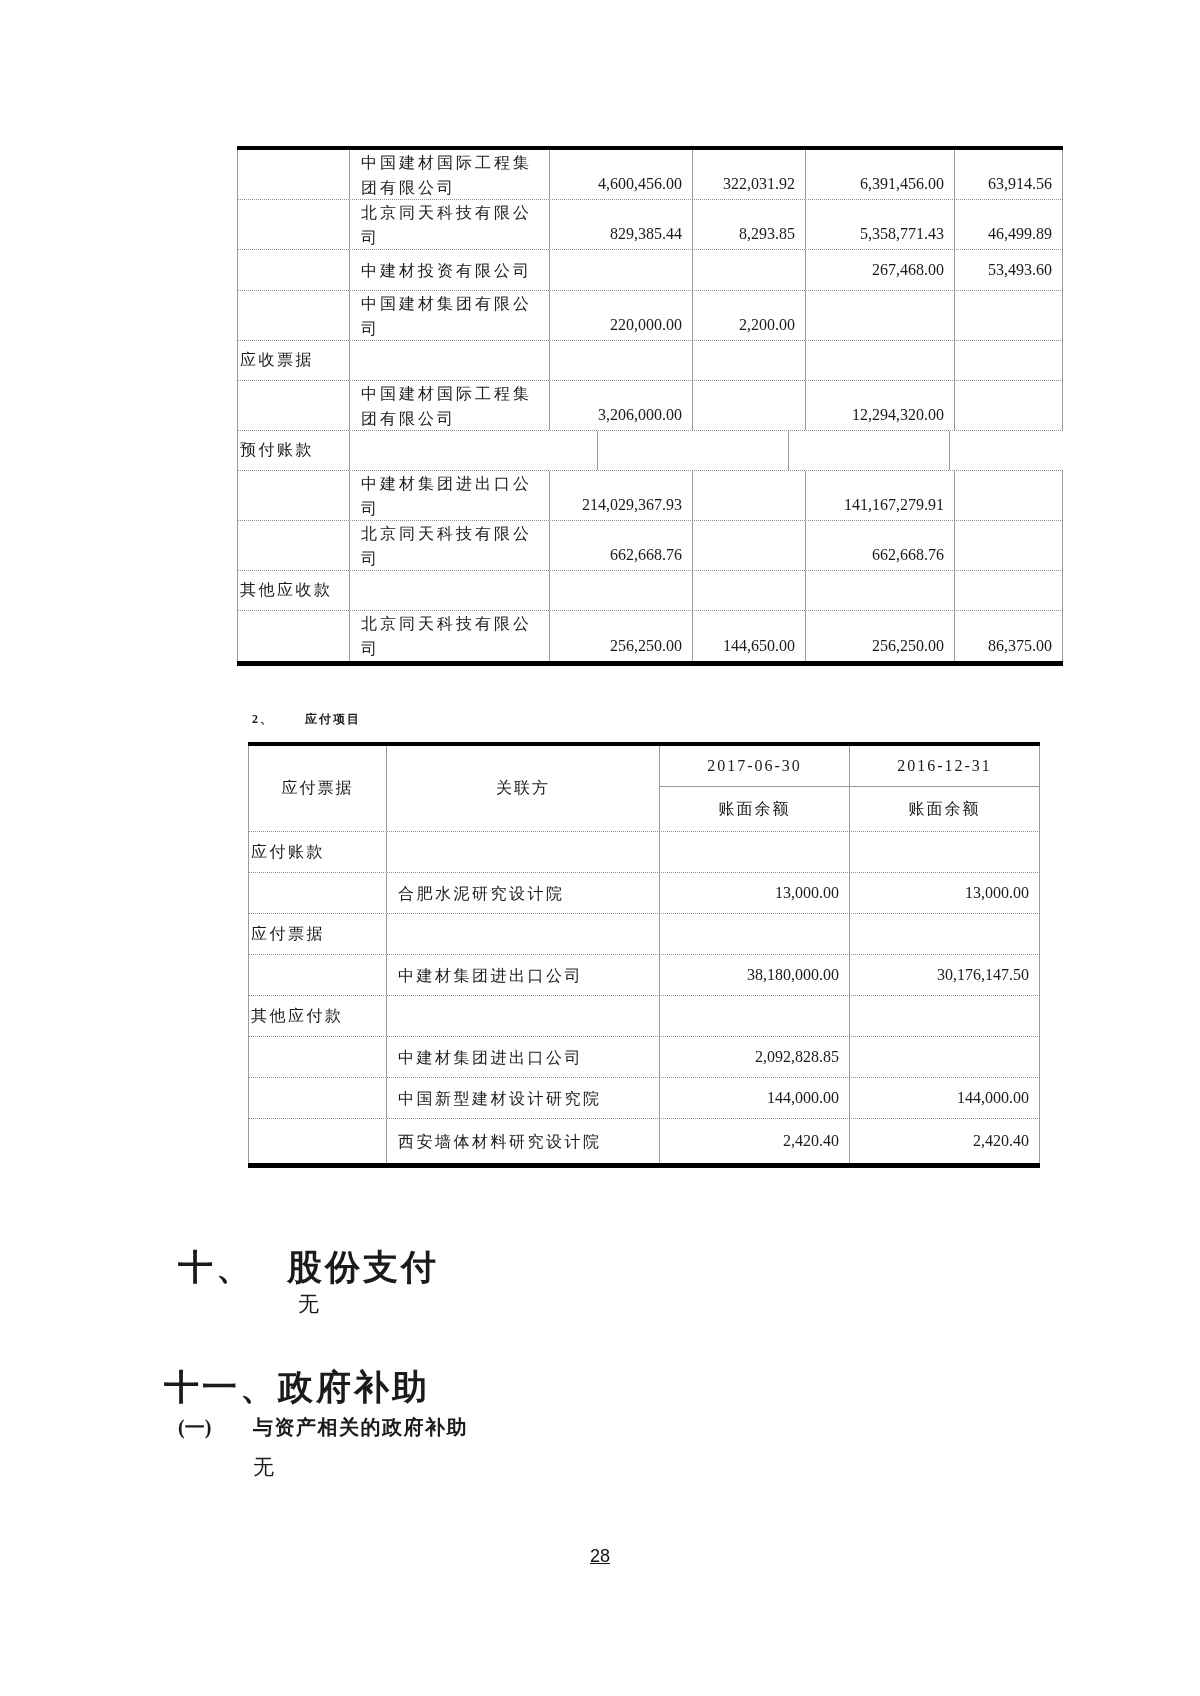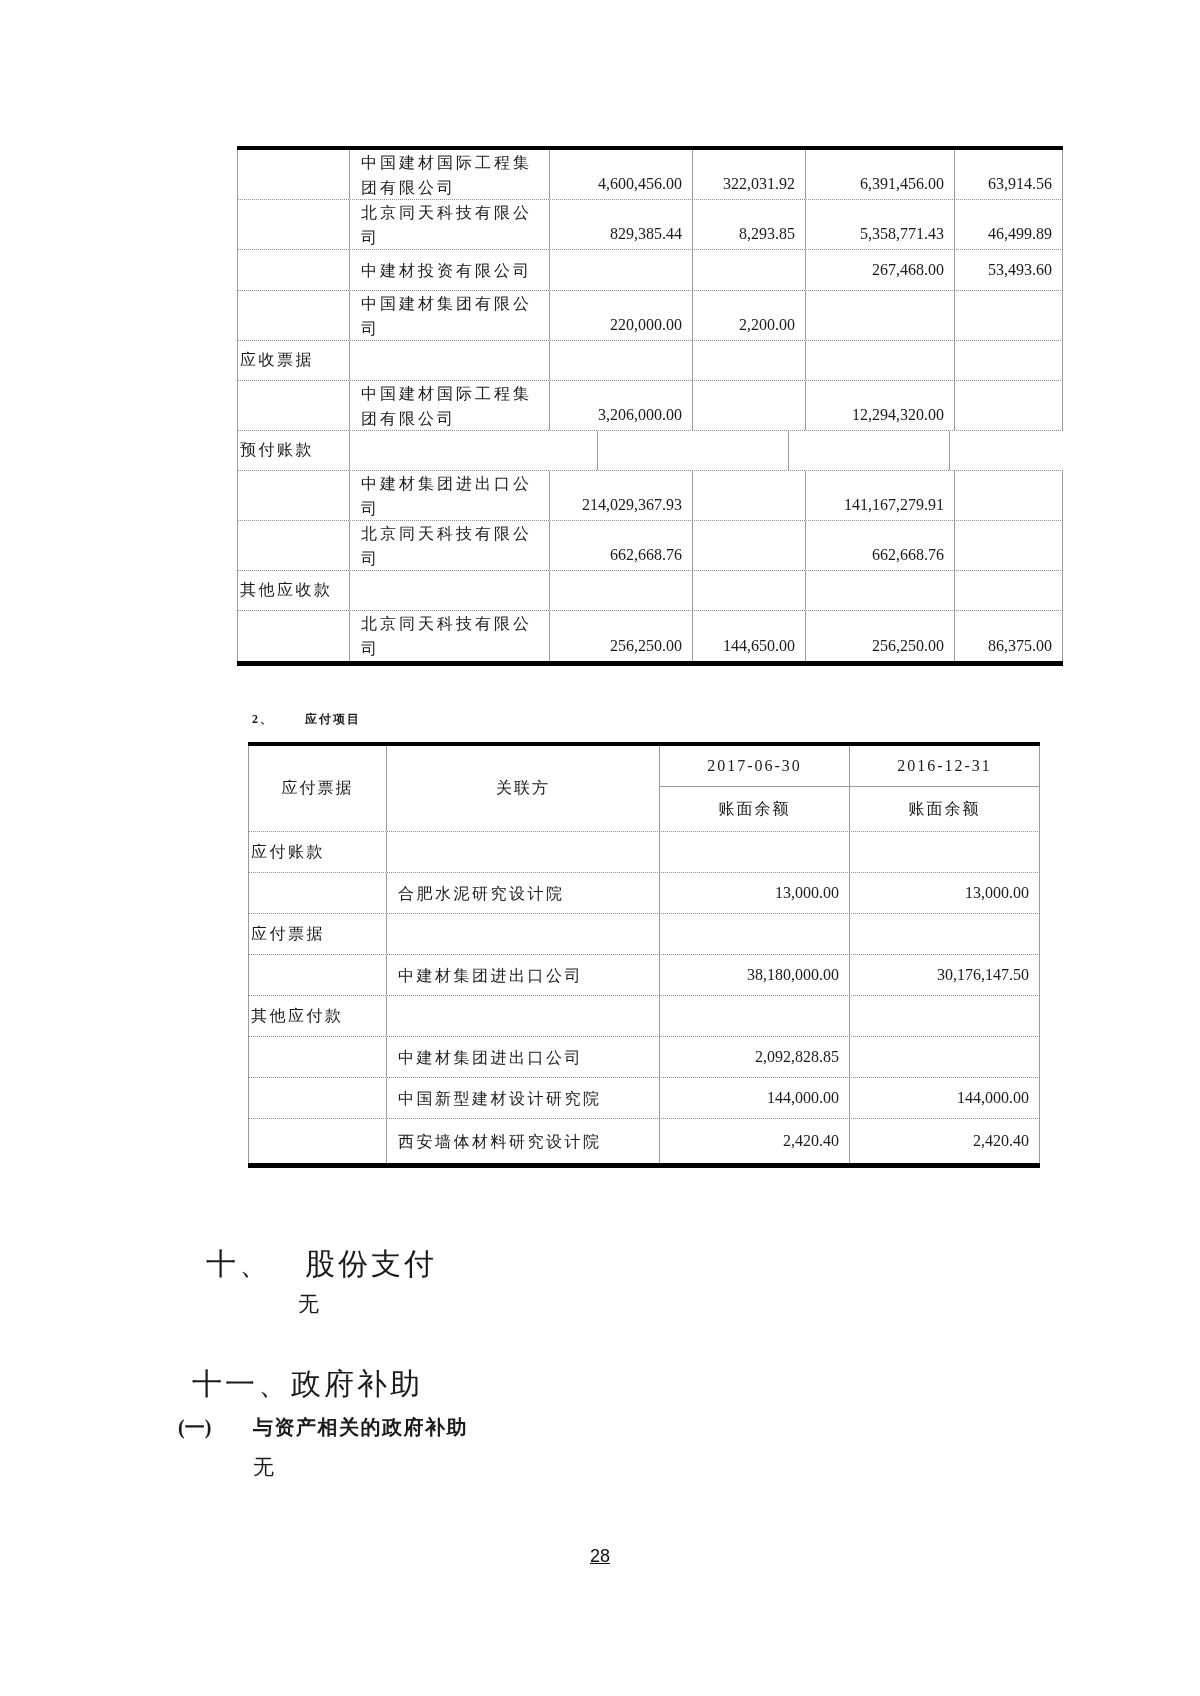--- a/index.html
+++ b/index.html
@@ -43,21 +43,21 @@
   #table2{left:248px;top:742px;width:792px;}
   #table2 .trow{grid-template-columns:139px 273px 190px 190px;}
   #t2head{display:grid;grid-template-columns:139px 273px 190px 190px;grid-template-rows:41px 44px;border-bottom:1px dotted var(--line-dot);}
   #t2head .hc{display:flex;align-items:center;justify-content:center;font-size:16px;letter-spacing:2px;border-right:1px solid var(--line-thin);}
   #t2head .span2{grid-row:1 / span 2;}
   #t2head .hc.first{border-left:1px solid var(--line-thin);}
   #t2head .split{border-bottom:1px solid var(--line-thin);}
   #table2 .comp{letter-spacing:2.5px;}
 
   
-  .bighead{position:absolute;font-size:30px;font-weight:normal;letter-spacing:3px;white-space:nowrap;margin-left:28px;}
+  .bighead{position:absolute;font-size:35px;font-weight:bold;letter-spacing:3px;white-space:nowrap;}
   #sec10{left:178px;top:1244px;}
   #sec10 .gap{display:inline-block;width:33px;}
   #wu1{position:absolute;left:298px;top:1290px;font-size:21px;letter-spacing:1px;}
   #sec11{left:164px;top:1364px;}
   #sub11{position:absolute;left:178px;top:1414px;font-size:20px;font-weight:bold;}
   #sub11 .itemtext{position:absolute;left:75px;top:0;letter-spacing:1.5px;white-space:nowrap;}
   #wu2{position:absolute;left:253px;top:1453px;font-size:21px;letter-spacing:1px;}
 
   #pagenum{position:absolute;left:0;top:1546px;width:1200px;text-align:center;
     font-family:"Liberation Sans","DejaVu Sans",sans-serif;font-size:18px;color:#111;text-decoration:underline;}

